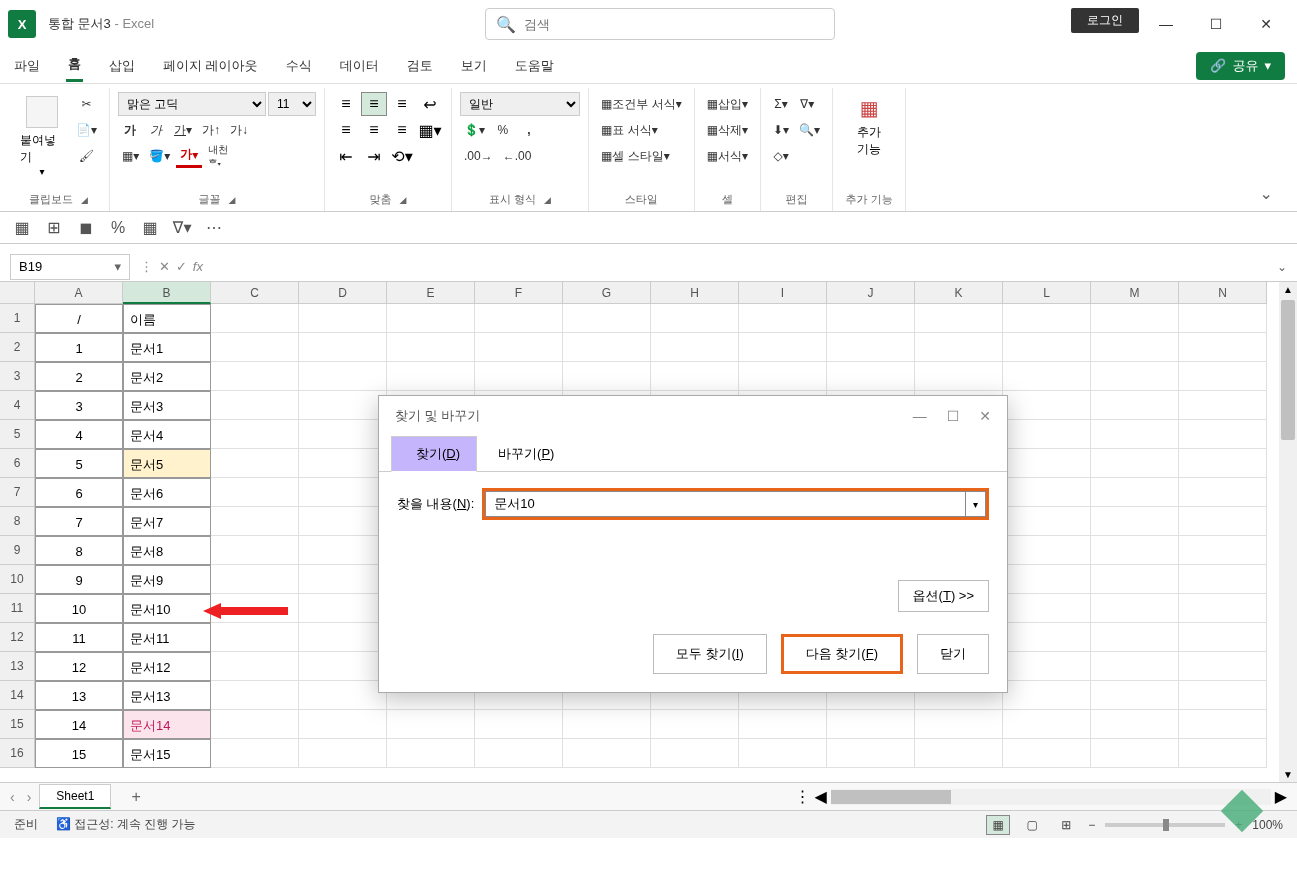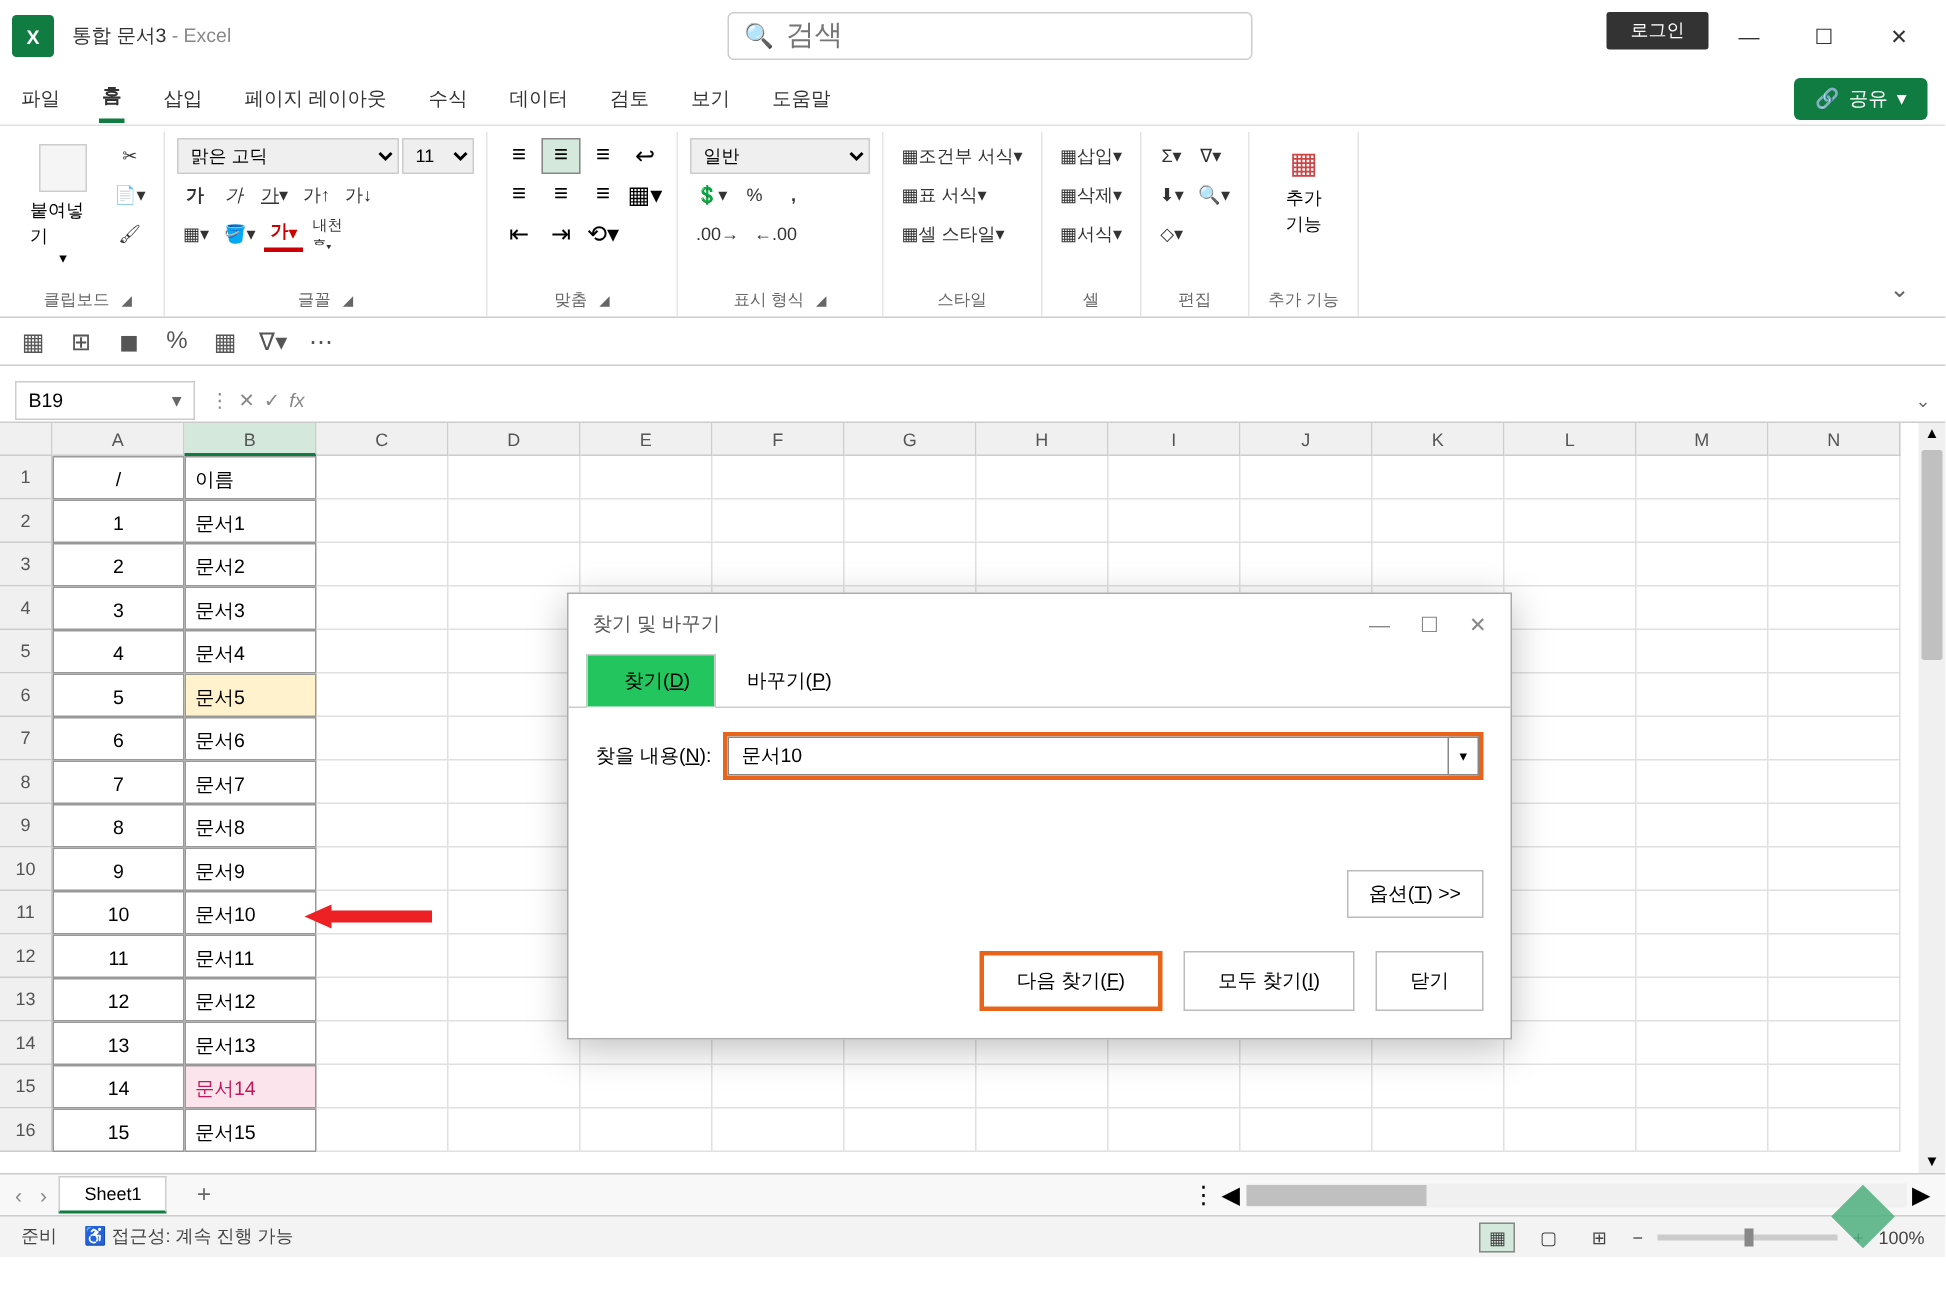--- a/index.html
+++ b/index.html
@@ -5,21 +5,21 @@
 * { margin: 0; padding: 0; box-sizing: border-box; font-family: "Segoe UI", "Malgun Gothic", sans-serif; }
 body { width: 1297px; height: 874px; background: #fff; overflow: hidden; position: relative; }
 
 
 .title-bar { height: 48px; display: flex; align-items: center; padding: 0 8px; background: #fff; }
 .excel-icon { width: 28px; height: 28px; background: #107c41; color: #fff; display: flex; align-items: center; justify-content: center; font-weight: bold; font-size: 13px; border-radius: 3px; margin-right: 12px; }
 .title-text { font-size: 13px; color: #333; }
 .title-app { color: #888; }
 .search-box { margin-left: auto; margin-right: auto; width: 350px; height: 32px; border: 1px solid #ccc; border-radius: 4px; display: flex; align-items: center; padding: 0 10px; position: absolute; left: 485px; top: 8px; }
 .search-box .icon { margin-right: 8px; color: #666; }
-.search-box input { border: none; outline: none; font-size: 19px; color: #701a75; width: 100%; }
+.search-box input { border: none; outline: none; font-size: 13px; color: #701a75; width: 100%; }
 .title-right { margin-left: auto; display: flex; align-items: flex-start; gap: 4px; }
 .login-btn { background: #333; color: #fff; padding: 4px 16px; font-size: 12px; border-radius: 2px; }
 .win-btn { width: 46px; height: 32px; display: flex; align-items: center; justify-content: center; color: #333; font-size: 14px; }
 
 
 .ribbon-tabs { height: 36px; display: flex; align-items: center; padding: 0 12px; gap: 24px; border-bottom: 1px solid #e0e0e0; }
 .ribbon-tab { font-size: 13px; color: #333; padding: 6px 2px; cursor: pointer; }
 .ribbon-tab.active { border-bottom: 3px solid #107c41; font-weight: 600; }
 .share-btn { margin-left: auto; background: #107c41; color: #fff; padding: 5px 14px; border-radius: 4px; font-size: 13px; display: flex; align-items: center; gap: 6px; }
 
@@ -92,21 +92,21 @@
 .view-btn.active { background: #d4e8db; border-color: #888; }
 .zoom-slider { width: 120px; height: 4px; background: #ccc; position: relative; }
 .zoom-slider::after { content: ''; position: absolute; left: 58px; top: -4px; width: 6px; height: 12px; background: #888; }
 
 
 .dialog { position: absolute; left: 378px; top: 395px; width: 630px; background: #fff; border: 1px solid #aaa; box-shadow: 0 6px 24px rgba(0,0,0,0.25); }
 .dialog-title { height: 40px; display: flex; align-items: center; padding: 0 16px; font-size: 13px; color: #555; }
 .dialog-title-btns { margin-left: auto; display: flex; gap: 20px; color: #888; font-size: 14px; }
 .dialog-tabs { display: flex; padding: 0 12px; gap: 4px; }
 .dialog-tab { padding: 8px 16px; font-size: 13px; border: 1px solid transparent; }
-.dialog-tab.active { border: 1px solid #ccc; border-bottom-color: #fff; background: #22c55e; padding-left: 24px; }
+.dialog-tab.active { border: 1px solid #ccc; border-bottom-color: #fff; background: #c4b5fd; padding-left: 24px; }
 .dialog-tab .ul { text-decoration: underline; }
 .dialog-body { padding: 16px 18px 12px; border-top: 1px solid #ccc; margin-top: -1px; }
 .find-row { display: flex; align-items: center; gap: 8px; margin-bottom: 60px; }
 .find-label { font-size: 13px; }
 .find-input-wrap { flex: 1; border: 3px solid #e8641b; display: flex; }
 .find-input { flex: 1; border: 1px solid #888; height: 26px; padding: 0 8px; font-size: 13px; }
 .find-dd { width: 20px; border: 1px solid #888; border-left: none; display: flex; align-items: center; justify-content: center; font-size: 10px; }
 .options-btn { margin-left: auto; padding: 6px 14px; border: 1px solid #bbb; font-size: 13px; background: #fff; }
 .dialog-buttons { display: flex; justify-content: flex-end; gap: 14px; padding: 10px 18px 18px; }
 .dlg-btn { padding: 8px 22px; border: 1px solid #bbb; background: #fff; font-size: 13px; }
@@ -682,21 +682,21 @@
       <div class="find-input-wrap">
         <input class="find-input" value="문서10" style="">
         <div class="find-dd">▾</div>
       </div>
     </div>
     <div style="display:flex">
         <button class="options-btn">옵션(<u>T</u>) &gt;&gt;</button>
       </div>
   </div>
   <div class="dialog-buttons">
+    <button class="dlg-btn">모두 찾기(<u>I</u>)</button>
     <button class="dlg-btn highlight">다음 찾기(<u>F</u>)</button>
-    <button class="dlg-btn">모두 찾기(<u>I</u>)</button>
     <button class="dlg-btn">닫기</button>
   </div>
 </div>
 
 <div class="watermark">
   <div class="wm-icon"></div>
 </div>
 
 </body></html>

